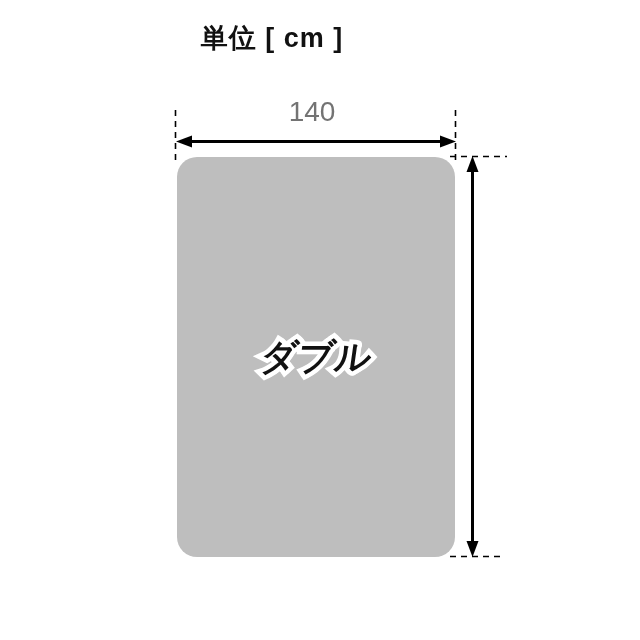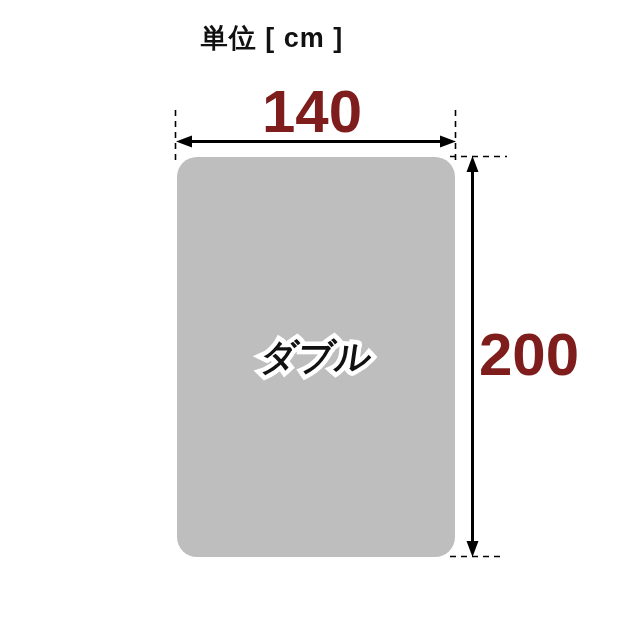--- a/index.html
+++ b/index.html
@@ -59,23 +59,23 @@
       -3px -3px 0 #fff, 3px -3px 0 #fff, -3px 3px 0 #fff, 3px 3px 0 #fff,
       -4px 0 0 #fff, 4px 0 0 #fff, 0 -4px 0 #fff, 0 4px 0 #fff;
   }
   .size-label .fill-layer {
     position: relative;
     color: #111111;
   }
   
   .dim-value {
     position: absolute;
-    color: #7f1d1d;
-    font-size: 60px;
-    font-weight: 700;
+    color: #737373;
+    font-size: 28px;
+    font-weight: 400;
     line-height: 44px;
   }
   .dim-width {
     left: 252px;
     top: 90px;
     width: 120px;
     text-align: center;
   }
   .dim-height {
     left: 479px;
@@ -141,15 +141,14 @@
 
   <div class="product-rect">
     <div class="size-label">
       <span class="stroke-layer" aria-hidden="true">ダブル</span>
       <span class="fill-layer">ダブル</span>
     </div>
   </div>
 
   <div class="dim-value dim-width">140</div>
 
-  <div class="dim-value dim-height">200</div>
 
 </div>
 
 </body></html>

